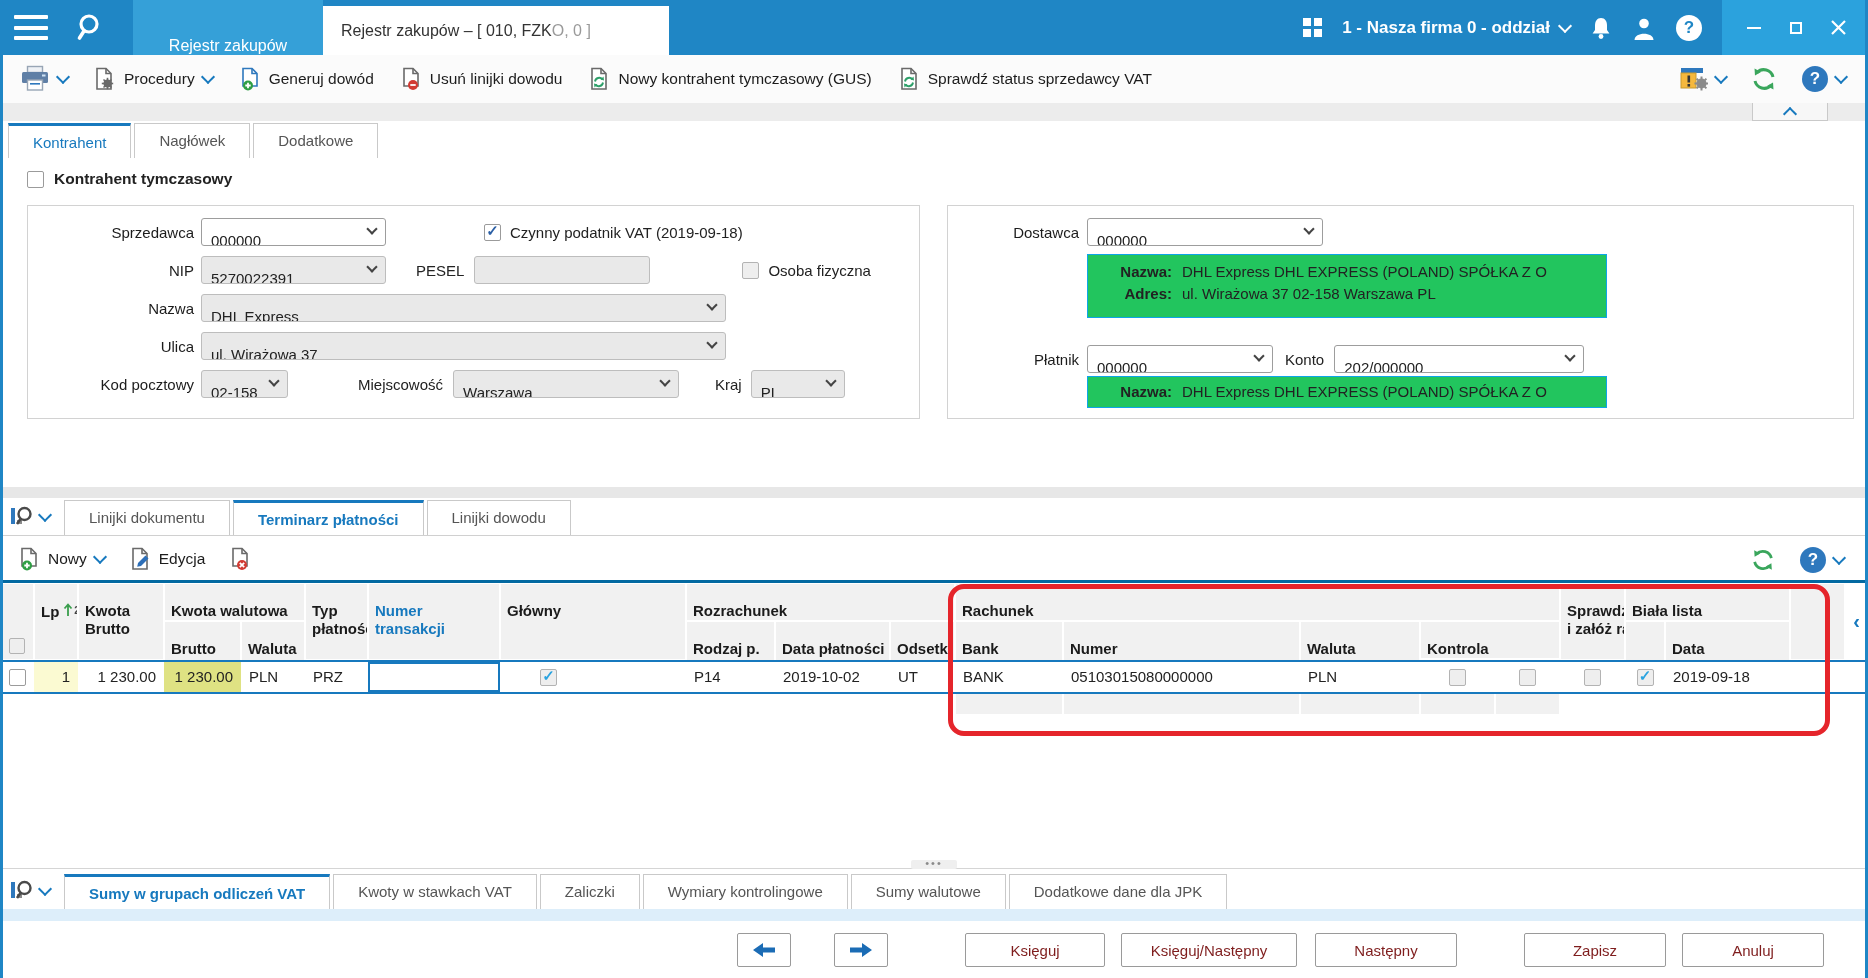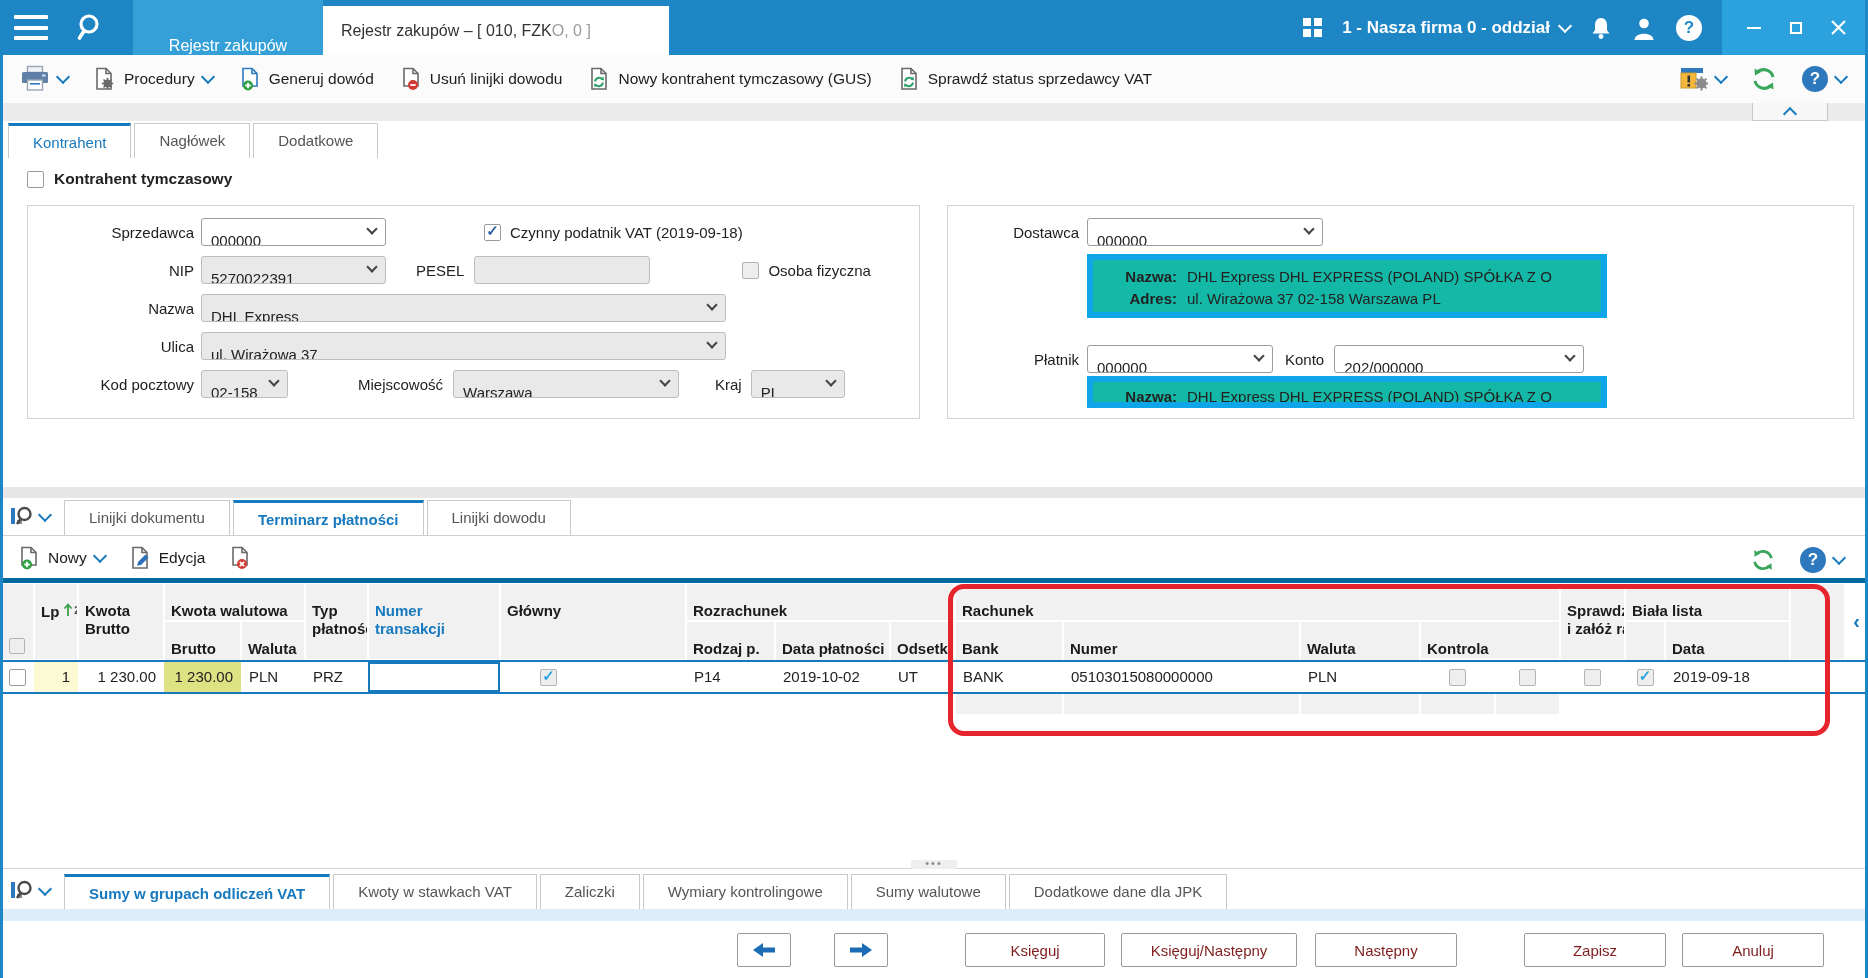--- a/index.html
+++ b/index.html
@@ -63,31 +63,31 @@
     padding:16px 24px 0 9px;box-sizing:border-box;position:relative;cursor:pointer;white-space:nowrap;overflow:hidden;}
   .combo .chev{position:absolute;right:9px;top:10px;border-color:#444;width:6px;height:6px;}
   .combo.gray{background:#e9e9e9;border-color:#bdbdbd;}
   .tinput{height:28px;border:1px solid #bdbdbd;border-radius:3px;background:#e9e9e9;box-sizing:border-box;}
   .cb{width:17px;height:17px;border:1px solid #9b9b9b;background:#fff;border-radius:2px;flex:none;
     display:inline-flex;align-items:center;justify-content:center;font-size:15px;font-weight:bold;box-sizing:border-box;cursor:pointer;}
   .cb.g{background:#eee;border-color:#b3b3b3;}
   .cb.on::after{content:"✓";color:#29a3e0;margin-top:-2px;}
   .cb.on.dark::after{color:#2b5fa5;}
   .checklbl{margin-left:9px;white-space:nowrap;}
-  .infobox{position:absolute;border:6px solid #0ea5e9;background:#14b8a6;box-sizing:border-box;padding:6px 12px 0 0;overflow:hidden;}
+  .infobox{position:absolute;border:1px solid #0ea5e9;background:#22c55e;box-sizing:border-box;padding:6px 12px 0 0;overflow:hidden;}
   .inforow{display:flex;line-height:22px;white-space:nowrap;}
   .inforow b{width:84px;text-align:right;margin-right:10px;flex:none;}
 
   .divider2{position:absolute;left:0;top:487px;right:0;height:11px;background:#e7e7e7;}
 
   
   .gridtabs{position:absolute;left:0;top:498px;right:0;height:38px;border-bottom:1px solid #d0d0d0;background:#fff;
     display:flex;align-items:flex-end;padding-left:6px;box-sizing:border-box;}
   .lead-icon{display:flex;align-items:center;gap:6px;margin:0 14px 6px 4px;cursor:pointer;}
-  .gridtoolbar{position:absolute;left:0;top:537px;right:0;height:46px;border-bottom:5px solid #0369a1;background:#fff;
+  .gridtoolbar{position:absolute;left:0;top:537px;right:0;height:46px;border-bottom:3px solid #0369a1;background:#fff;
     display:flex;align-items:center;padding-left:10px;gap:8px;box-sizing:border-box;}
   .gt-right{position:absolute;right:16px;top:0;height:46px;display:flex;align-items:center;gap:16px;}
 
   
   .w-chk{width:34px}.w-lp{width:44px}.w-kw{width:86px}.w-kwb{width:77px}.w-wd{width:64px}.w-typ{width:63px}
   .w-nt{width:132px}.w-gl{width:186px}.w-rp{width:89px}.w-dp{width:115px}.w-od{width:65px}.w-bk{width:108px}
   .w-nr{width:237px}.w-wr{width:120px}.w-fo{width:75px}.w-un{width:65px}.w-sp{width:65px}.w-blc{width:40px}
   .w-bld{width:125px}.w-fill{width:55px}.w-scr{width:23px}
 
   .gheader{position:absolute;left:0;top:583px;right:0;height:77px;background:#fff;display:flex;font-size:15px;}

